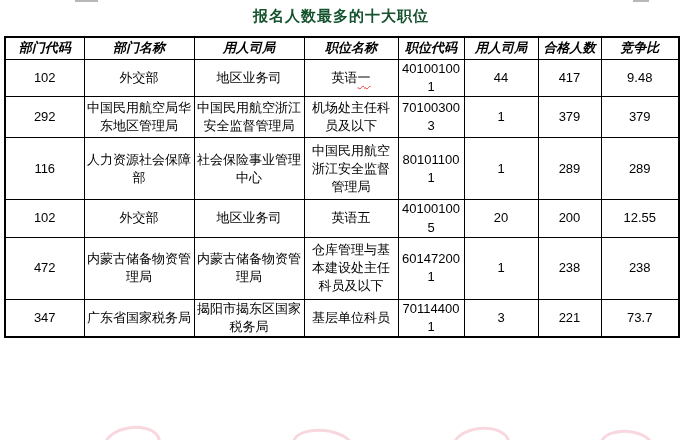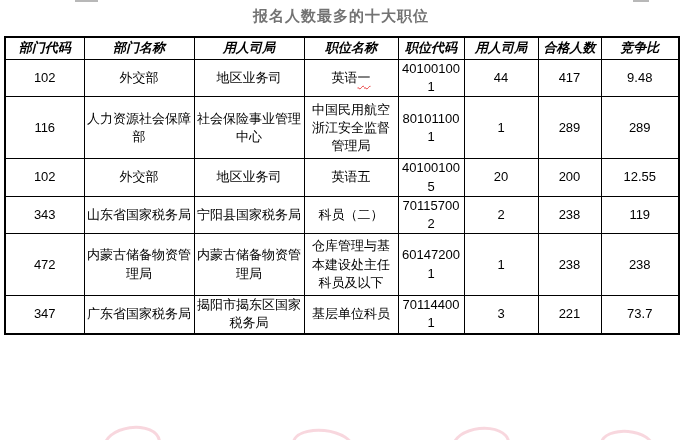--- a/index.html
+++ b/index.html
@@ -68,21 +68,21 @@
   .wm2 { left: 292px; top: 429px; width: 56px; height: 26px; transform: rotate(6deg); }
   .wm3 { left: 452px; top: 427px; width: 52px; height: 28px; transform: rotate(-6deg); }
   .wm4 { left: 600px; top: 430px; width: 48px; height: 24px; transform: rotate(5deg); }
 </style>
 </head>
 <body>
 
 <div class="top-dash d1"></div>
 <div class="top-dash d2"></div>
 
-<div class="page-title" style="color: #737373;">报名人数最多的十大职位</div>
+<div class="page-title" style="color: #14532d;">报名人数最多的十大职位</div>
 
 <table class="data-table">
   <colgroup>
     <col style="width:79px">
       <col style="width:110px">
       <col style="width:110px">
       <col style="width:94px">
     <col style="width:66px">
       <col style="width:74px">
       <col style="width:63px">
@@ -104,49 +104,49 @@
       <tr style="height: 22px;">
         <td>102</td>
         <td>外交部</td>
         <td>地区业务司</td>
         <td>英语<span class="squiggle" style="text-decoration-color: rgb(232, 58, 58);">一</span></td>
         <td>401001001</td>
         <td>44</td>
         <td>417</td>
         <td>9.48</td>
       </tr>
+      <tr style="height: 41px;">
+        <td>292</td>
+        <td>中国民用航空局华东地区管理局</td>
+        <td>中国民用航空浙江安全监督管理局</td>
+        <td>机场处主任科员及以下</td>
+        <td>701003003</td>
+        <td>1</td>
+        <td>379</td>
+        <td>379</td>
+      </tr>
       <tr style="height: 62px;">
         <td>116</td>
         <td>人力资源社会保障部</td>
         <td>社会保险事业管理中心</td>
         <td>中国民用航空浙江安全监督管理局</td>
         <td>801011001</td>
         <td>1</td>
         <td>289</td>
         <td>289</td>
       </tr>
       <tr style="height: 21px;">
         <td>102</td>
         <td>外交部</td>
         <td>地区业务司</td>
         <td>英语五</td>
         <td>401001005</td>
         <td>20</td>
         <td>200</td>
         <td>12.55</td>
-      </tr>
-      <tr style="height: 22px;">
-        <td>343</td>
-        <td>山东省国家税务局</td>
-        <td>宁阳县国家税务局</td>
-        <td>科员（二）</td>
-        <td>701157002</td>
-        <td>2</td>
-        <td>238</td>
-        <td>119</td>
       </tr>
       <tr style="height: 62px;">
         <td>472</td>
         <td>内蒙古储备物资管理局</td>
         <td>内蒙古储备物资管理局</td>
         <td>仓库管理与基本建设处主任科员及以下</td>
         <td>601472001</td>
         <td>1</td>
         <td>238</td>
         <td>238</td>

